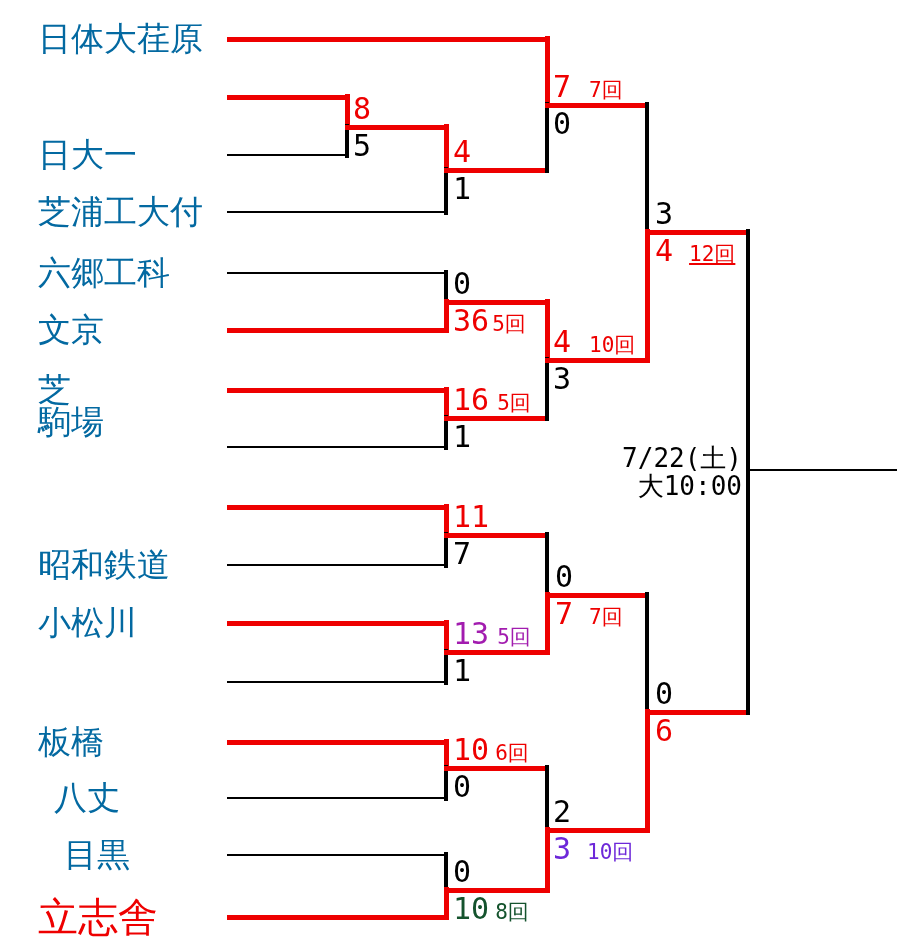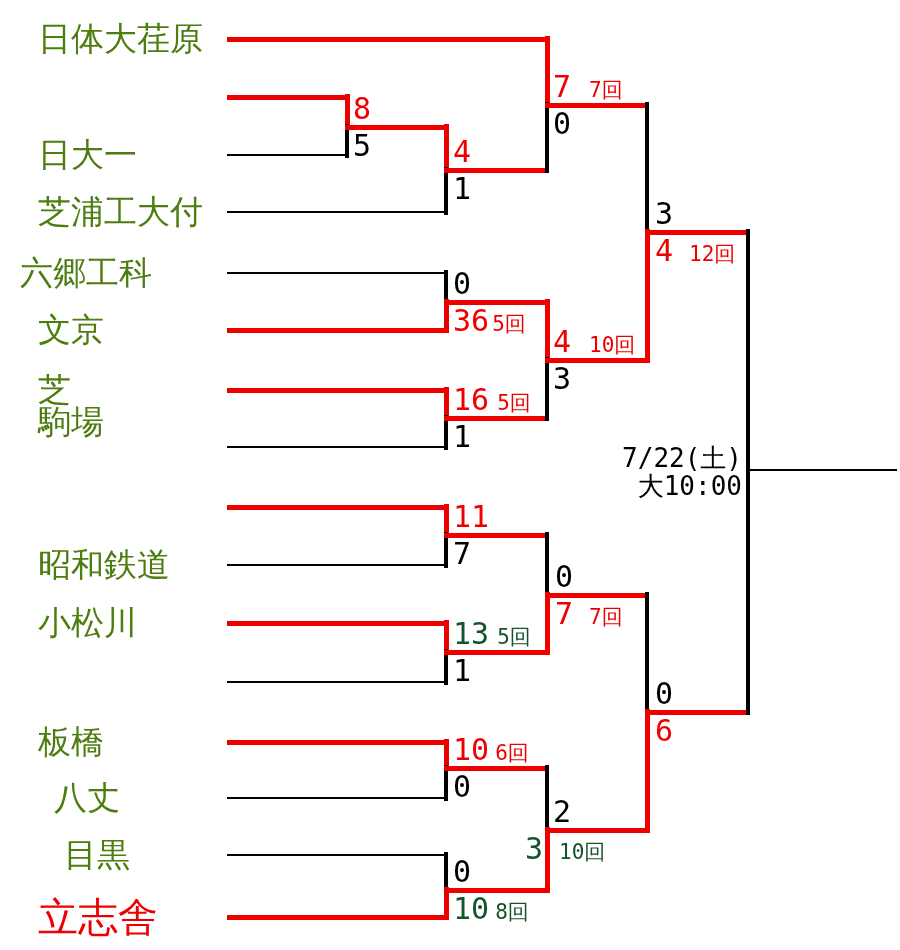--- a/index.html
+++ b/index.html
@@ -2,21 +2,21 @@
 <html><head>
 <meta charset="utf-8">
 <style>
   html,body{margin:0;padding:0;background:#ffffff;}
   .bracket{
     position:relative;width:900px;height:950px;background:#ffffff;overflow:hidden;
     font-family:"Liberation Sans",sans-serif;
   }
   .line{position:absolute;background:#000000;}
   .team-name{
-    position:absolute;white-space:nowrap;color:#4d7c0f;
+    position:absolute;white-space:nowrap;color:#0369a1;
     font-size:33px;transform:translateY(-50%);line-height:1.1;
     font-family:"Liberation Sans",sans-serif;
   }
   .team-name.combined-small{font-size:21px;font-weight:bold;line-height:23px;}
   .team-name.featured-red{font-size:40px;}
   .score{
     position:absolute;font-family:"DejaVu Sans Mono",monospace;
     font-size:30px;line-height:1;white-space:nowrap;
   }
   .score.above{transform:translateY(-100%);}
@@ -42,21 +42,21 @@
     <div class="line" style="left: 227px; top: 94.5px; width: 120px; height: 5px; background: rgb(238, 0, 0);"></div>
     <div class="line" style="left: 227px; top: 153.75px; width: 120px; height: 2.5px; background: rgb(0, 0, 0);"></div>
     <div class="team-name" style="left: 38px; top: 155px;">
       <div>日大一</div>
     </div>
     <div class="line" style="left: 227px; top: 210.75px; width: 219px; height: 2.5px; background: rgb(0, 0, 0);"></div>
     <div class="team-name" style="left: 38px; top: 212px;">
       <div>芝浦工大付</div>
     </div>
     <div class="line" style="left: 227px; top: 271.75px; width: 219px; height: 2.5px; background: rgb(0, 0, 0);"></div>
-    <div class="team-name" style="left: 20px; top: 273px;">
+    <div class="team-name" style="left: 38px; top: 273px;">
       <div>六郷工科</div>
     </div>
     <div class="line" style="left: 227px; top: 327.5px; width: 219px; height: 5px; background: rgb(238, 0, 0);"></div>
     <div class="team-name" style="left: 38px; top: 330px;">
       <div>文京</div>
     </div>
     <div class="line" style="left: 227px; top: 387.5px; width: 219px; height: 5px; background: rgb(238, 0, 0);"></div>
     <div class="team-name" style="left: 38px; top: 390px;">
       <div>芝</div>
     </div>
@@ -117,51 +117,51 @@
     <div class="score" style="left: 453px; top: 422px; color: rgb(0, 0, 0);"><span>1</span></div>
     <div class="line" style="left: 544.5px; top: 299px; width: 5px; height: 64px; background: rgb(238, 0, 0);"></div>
     <div class="line" style="left: 545px; top: 357px; width: 4px; height: 64px; background: rgb(0, 0, 0);"></div>
     <div class="line" style="left: 545px; top: 357.5px; width: 104px; height: 5px; background: rgb(238, 0, 0);"></div>
     <div class="score above" style="left: 553px; top: 357px; color: rgb(238, 0, 0);"><span>4</span><span class="innings" style="margin-left: 18px;">10回</span></div>
     <div class="score" style="left: 553px; top: 364px; color: rgb(0, 0, 0);"><span>3</span></div>
     <div class="line" style="left: 645px; top: 102px; width: 4px; height: 133px; background: rgb(0, 0, 0);"></div>
     <div class="line" style="left: 644.5px; top: 229px; width: 5px; height: 134px; background: rgb(238, 0, 0);"></div>
     <div class="line" style="left: 645px; top: 229.5px; width: 105px; height: 5px; background: rgb(238, 0, 0);"></div>
     <div class="score above" style="left: 655px; top: 229px; color: rgb(0, 0, 0);"><span>3</span></div>
-    <div class="score" style="left: 655px; top: 236px; color: rgb(238, 0, 0);"><span>4</span><span class="innings" style="margin-left: 16px;">12回</span></div>
+    <div class="score" style="left: 655px; top: 236px; color: rgb(238, 0, 0);"><span>4</span><span class="innings" style="margin-left: 16px; text-decoration: underline;">12回</span></div>
     <div class="line" style="left: 443.5px; top: 504px; width: 5px; height: 34px; background: rgb(238, 0, 0);"></div>
     <div class="line" style="left: 444px; top: 532px; width: 4px; height: 36px; background: rgb(0, 0, 0);"></div>
     <div class="line" style="left: 444px; top: 532.5px; width: 105px; height: 5px; background: rgb(238, 0, 0);"></div>
     <div class="score above" style="left: 453px; top: 532px; color: rgb(238, 0, 0);"><span>11</span></div>
     <div class="score" style="left: 453px; top: 539px; color: rgb(0, 0, 0);"><span>7</span></div>
     <div class="line" style="left: 443.5px; top: 620px; width: 5px; height: 35px; background: rgb(238, 0, 0);"></div>
     <div class="line" style="left: 444px; top: 649px; width: 4px; height: 36px; background: rgb(0, 0, 0);"></div>
     <div class="line" style="left: 444px; top: 649.5px; width: 105px; height: 5px; background: rgb(238, 0, 0);"></div>
-    <div class="score above" style="left: 453px; top: 649px; color: #14532d; text-align: center;"><span>13</span><span class="innings" style="margin-left: 8px;">5回</span></div>
+    <div class="score above" style="left: 453px; top: 649px; color: #a21caf; text-align: center;"><span>13</span><span class="innings" style="margin-left: 8px;">5回</span></div>
     <div class="score" style="left: 453px; top: 656px; color: rgb(0, 0, 0);"><span>1</span></div>
     <div class="line" style="left: 545px; top: 532px; width: 4px; height: 66px; background: rgb(0, 0, 0);"></div>
     <div class="line" style="left: 544.5px; top: 592px; width: 5px; height: 63px; background: rgb(238, 0, 0);"></div>
     <div class="line" style="left: 545px; top: 592.5px; width: 104px; height: 5px; background: rgb(238, 0, 0);"></div>
     <div class="score above" style="left: 555px; top: 592px; color: rgb(0, 0, 0);"><span>0</span></div>
     <div class="score" style="left: 555px; top: 599px; color: rgb(238, 0, 0);"><span>7</span><span class="innings" style="margin-left: 16px;">7回</span></div>
     <div class="line" style="left: 443.5px; top: 739px; width: 5px; height: 32px; background: rgb(238, 0, 0);"></div>
     <div class="line" style="left: 444px; top: 765px; width: 4px; height: 36px; background: rgb(0, 0, 0);"></div>
     <div class="line" style="left: 444px; top: 765.5px; width: 105px; height: 5px; background: rgb(238, 0, 0);"></div>
     <div class="score above" style="left: 453px; top: 765px; color: rgb(238, 0, 0);"><span>10</span><span class="innings" style="margin-left: 6px;">6回</span></div>
     <div class="score" style="left: 453px; top: 772px; color: rgb(0, 0, 0);"><span>0</span></div>
     <div class="line" style="left: 444px; top: 852px; width: 4px; height: 41px; background: rgb(0, 0, 0);"></div>
     <div class="line" style="left: 443.5px; top: 887px; width: 5px; height: 33px; background: rgb(238, 0, 0);"></div>
     <div class="line" style="left: 444px; top: 887.5px; width: 105px; height: 5px; background: rgb(238, 0, 0);"></div>
     <div class="score above" style="left: 453px; top: 887px; color: rgb(0, 0, 0);"><span>0</span></div>
     <div class="score" style="left: 453px; top: 894px; color: #14532d;"><span>10</span><span class="innings" style="margin-left: 6px;">8回</span></div>
     <div class="line" style="left: 545px; top: 765px; width: 4px; height: 68px; background: rgb(0, 0, 0);"></div>
     <div class="line" style="left: 544.5px; top: 827px; width: 5px; height: 66px; background: rgb(238, 0, 0);"></div>
     <div class="line" style="left: 545px; top: 827.5px; width: 104px; height: 5px; background: rgb(238, 0, 0);"></div>
     <div class="score above" style="left: 553px; top: 827px; color: rgb(0, 0, 0);"><span>2</span></div>
-    <div class="score" style="left: 525px; top: 834px; color: #14532d;"><span>3</span><span class="innings" style="margin-left: 16px;">10回</span></div>
+    <div class="score" style="left: 553px; top: 834px; color: #6d28d9;"><span>3</span><span class="innings" style="margin-left: 16px;">10回</span></div>
     <div class="line" style="left: 645px; top: 592px; width: 4px; height: 123px; background: rgb(0, 0, 0);"></div>
     <div class="line" style="left: 644.5px; top: 709px; width: 5px; height: 124px; background: rgb(238, 0, 0);"></div>
     <div class="line" style="left: 645px; top: 709.5px; width: 105px; height: 5px; background: rgb(238, 0, 0);"></div>
     <div class="score above" style="left: 655px; top: 709px; color: rgb(0, 0, 0);"><span>0</span></div>
     <div class="score" style="left: 655px; top: 716px; color: rgb(238, 0, 0);"><span>6</span></div>
     <div class="line" style="left: 746px; top: 229px; width: 4px; height: 486px; background: rgb(0, 0, 0);"></div>
     <div class="line" style="left: 748px; top: 469.4px; width: 149px; height: 1.2px; background: rgb(0, 0, 0);"></div>
   </div>
 
 </body></html>

